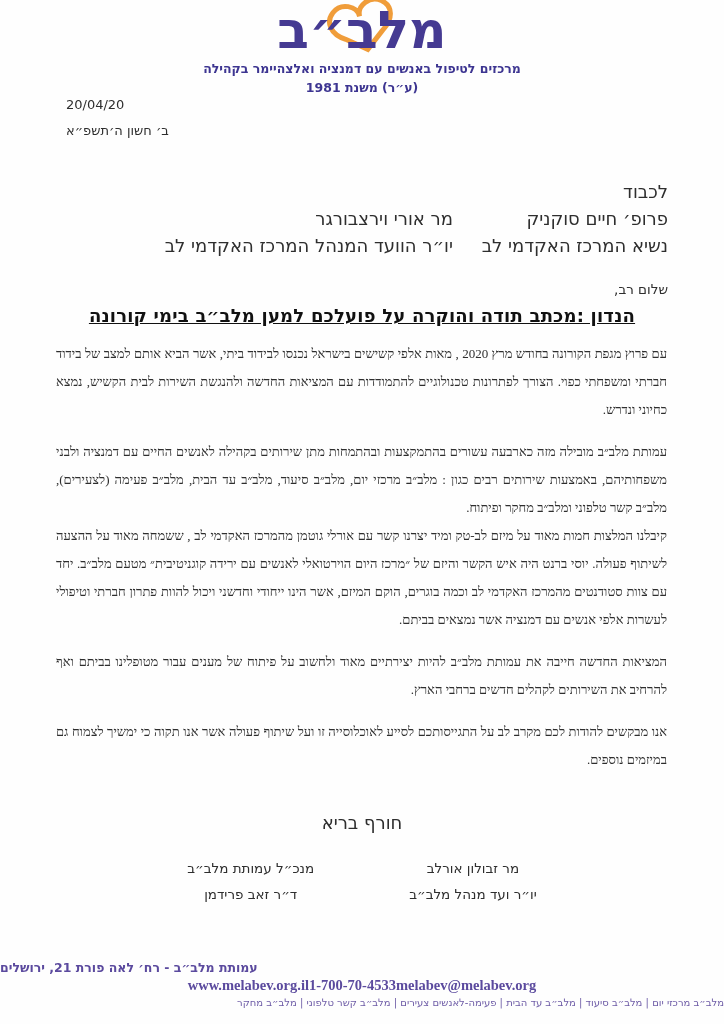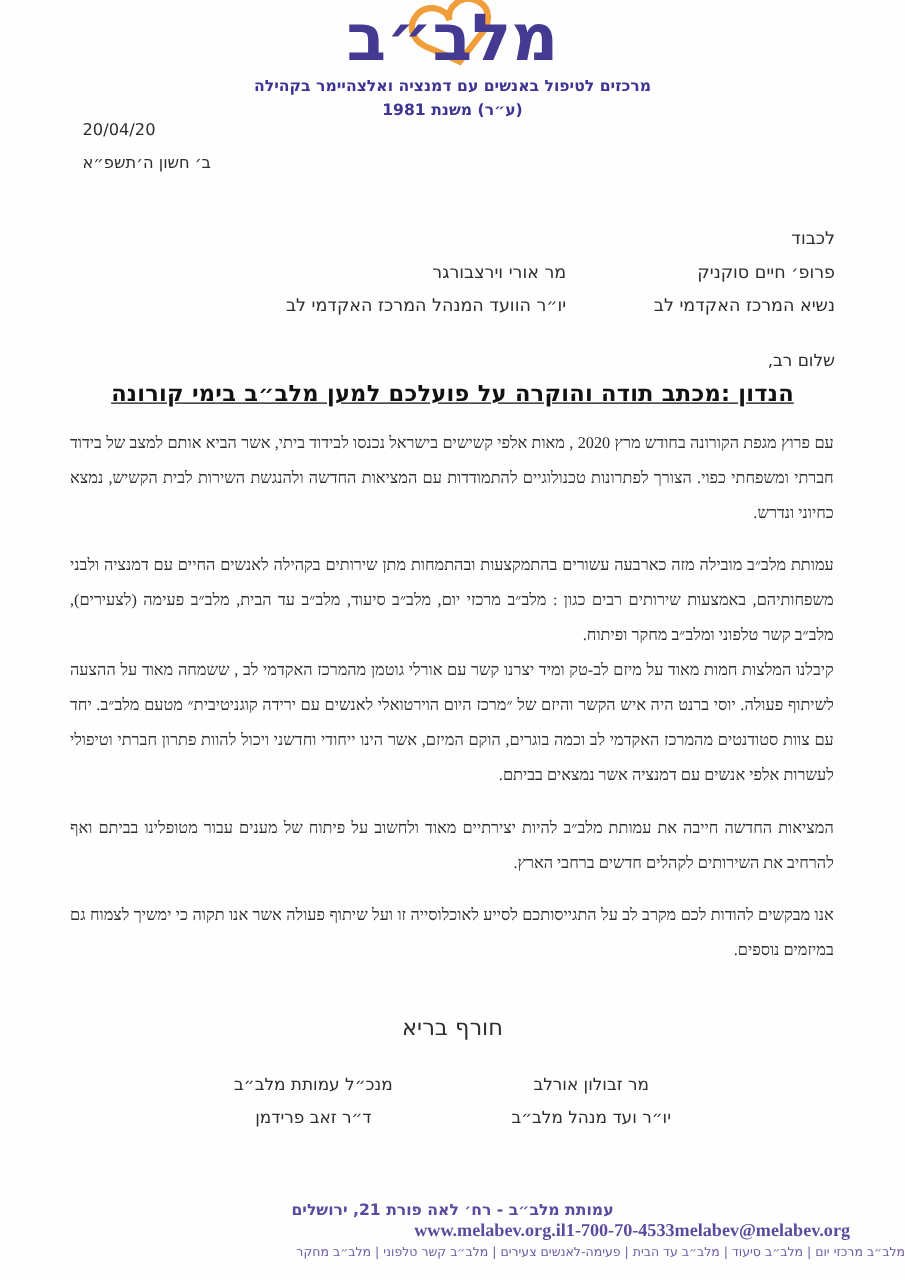--- a/index.html
+++ b/index.html
@@ -8,40 +8,40 @@
     background:#fefefe; direction:rtl;
     font-family:"DejaVu Sans", sans-serif; color:#2e2e2e;
   }
   
   .logo-area { text-align:center; overflow:hidden; height:60px; }
   .logo-area svg { margin-top:-8px; }
   .tagline { text-align:center; color:#3d3591; font-weight:bold; font-size:12.5px; line-height:1.5; }
   
   .date-block { position:absolute; top:92px; left:66px; text-align:left; font-size:13px; line-height:2.0; }
   
-  .recipients { margin:80px 56px 0 56px; padding-left:20px; font-size:14px; line-height:27px; }
+  .recipients { margin:80px 56px 0 56px; padding-left:20px; font-size:18px; line-height:27px; }
   .recipients .salutation { text-align:right; }
   .rec-row { display:flex; justify-content:flex-start; }
   .rec-col { text-align:right; }
   .rec-col.first { width:215px; }
   
   .greeting { margin:22px 56px 0 56px; font-size:13.5px; }
   .subject { margin:8px 0 0 0; text-align:center; font-size:18px; font-weight:bold; color:#111;
              text-decoration:underline; letter-spacing:0.2px; }
   
   .body-text { margin:14px 57px 0 56px; font-size:13px; line-height:28px; text-align:justify;font-family:Liberation Serif, serif; }
   .body-text p { margin:0 0 14px 0; }
   .closing { margin-top:38px; text-align:center; font-size:18px; }
   
   .signatures { margin-top:22px; display:flex; justify-content:center; gap:95px; font-size:13.5px; line-height:26px; }
   .sig-col { text-align:center; }
   
   .footer { position:absolute; left:0; right:0; bottom:16px; }
-  .footer-address { text-align:center; color:#5b4a9e; font-weight:bold; font-size:12.5px; }
-  .footer-contact { display:flex; flex-direction:row-reverse; justify-content:flex-end;
+  .footer-address { text-align:left; color:#5b4a9e; font-weight:bold; font-size:12.5px; }
+  .footer-contact { display:flex; flex-direction:row-reverse; justify-content:center;
                     padding:2px 44px 0 44px; align-items:baseline; }
   .footer-contact .item { color:#5b4a9e; font-weight:bold; font-size:14.5px;
                           font-family:"Liberation Serif", serif; direction:ltr; }
   .footer-services { margin-top:3px; text-align:right; color:#6d5ba6; font-size:10px;padding-left:32px; }
 </style>
 </head>
 <body>
 
 <div class="page">
 

